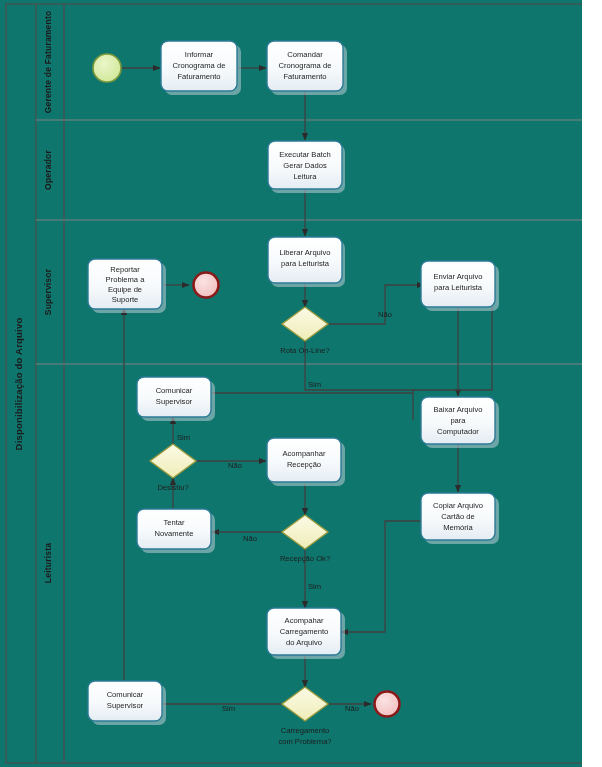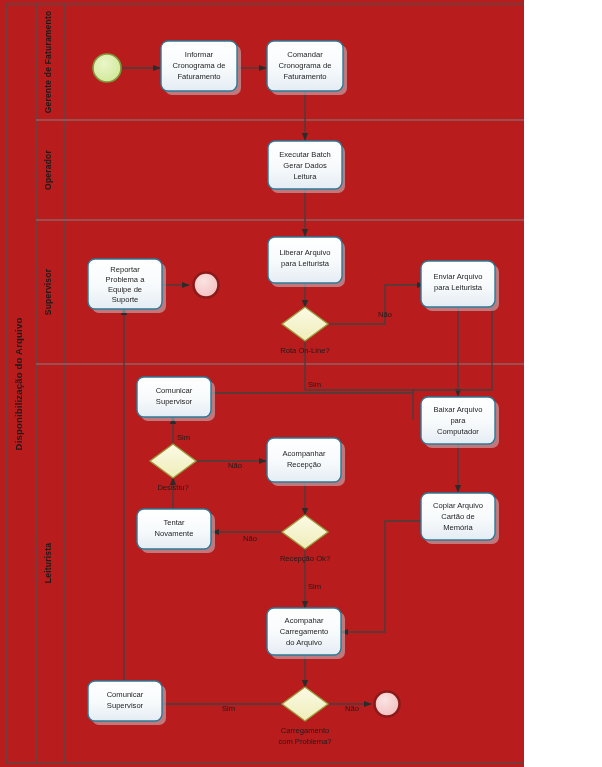--- a/index.html
+++ b/index.html
@@ -1,17 +1,17 @@
 <!DOCTYPE html>
 <html><head>
 <meta charset="utf-8">
 <style>
   html,body{margin:0;padding:0;background:#ffffff;}
   body{font-family:"Liberation Sans", sans-serif;}
-  #canvas{position:relative;width:524px;height:767px;background:#b91c1c;overflow:hidden;}
+  #canvas{position:relative;width:582px;height:767px;background:#0f766e;overflow:hidden;}
   svg#diagram{position:absolute;left:0;top:0;width:602px;height:767px;}
 
   .pool-label-text, .lane-label-text{
     font-family:"Liberation Sans", sans-serif;
     font-weight:bold;
     fill:#1b1b1b;
   }
   .pool-label-text{font-size:9.5px;letter-spacing:0.2px;}
   .lane-label-text{font-size:8.5px;letter-spacing:0.2px;}
 

